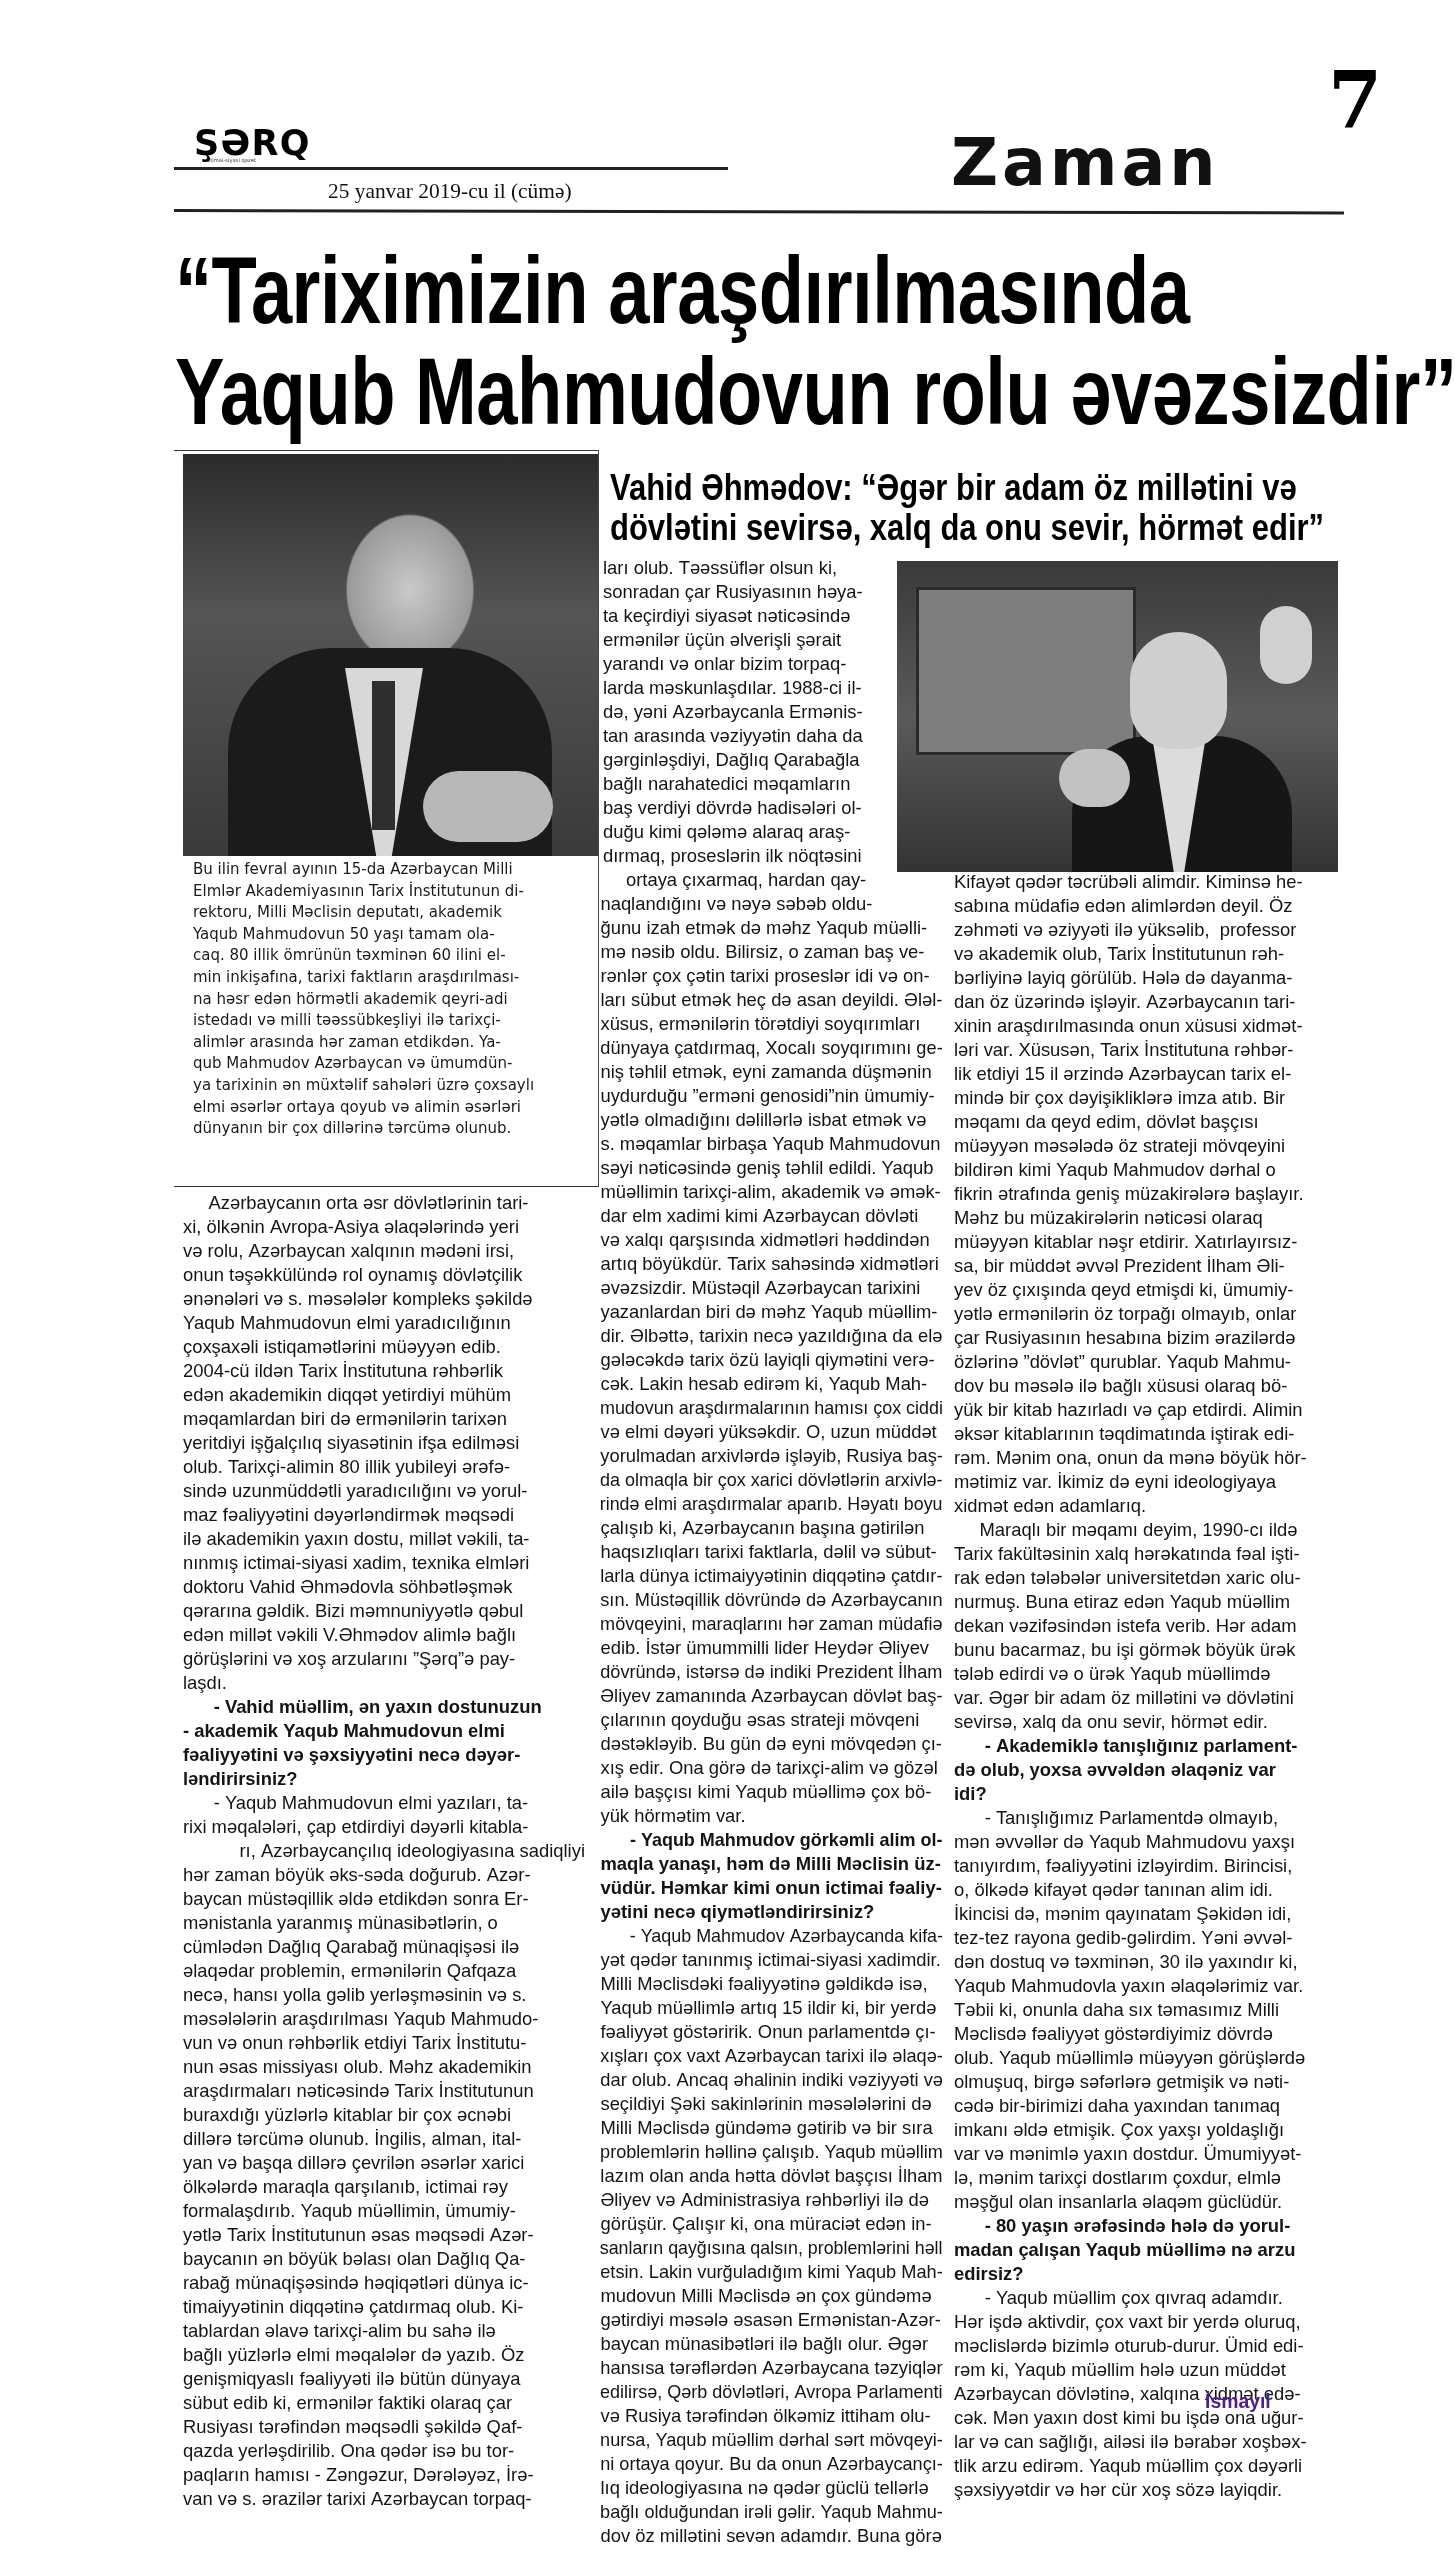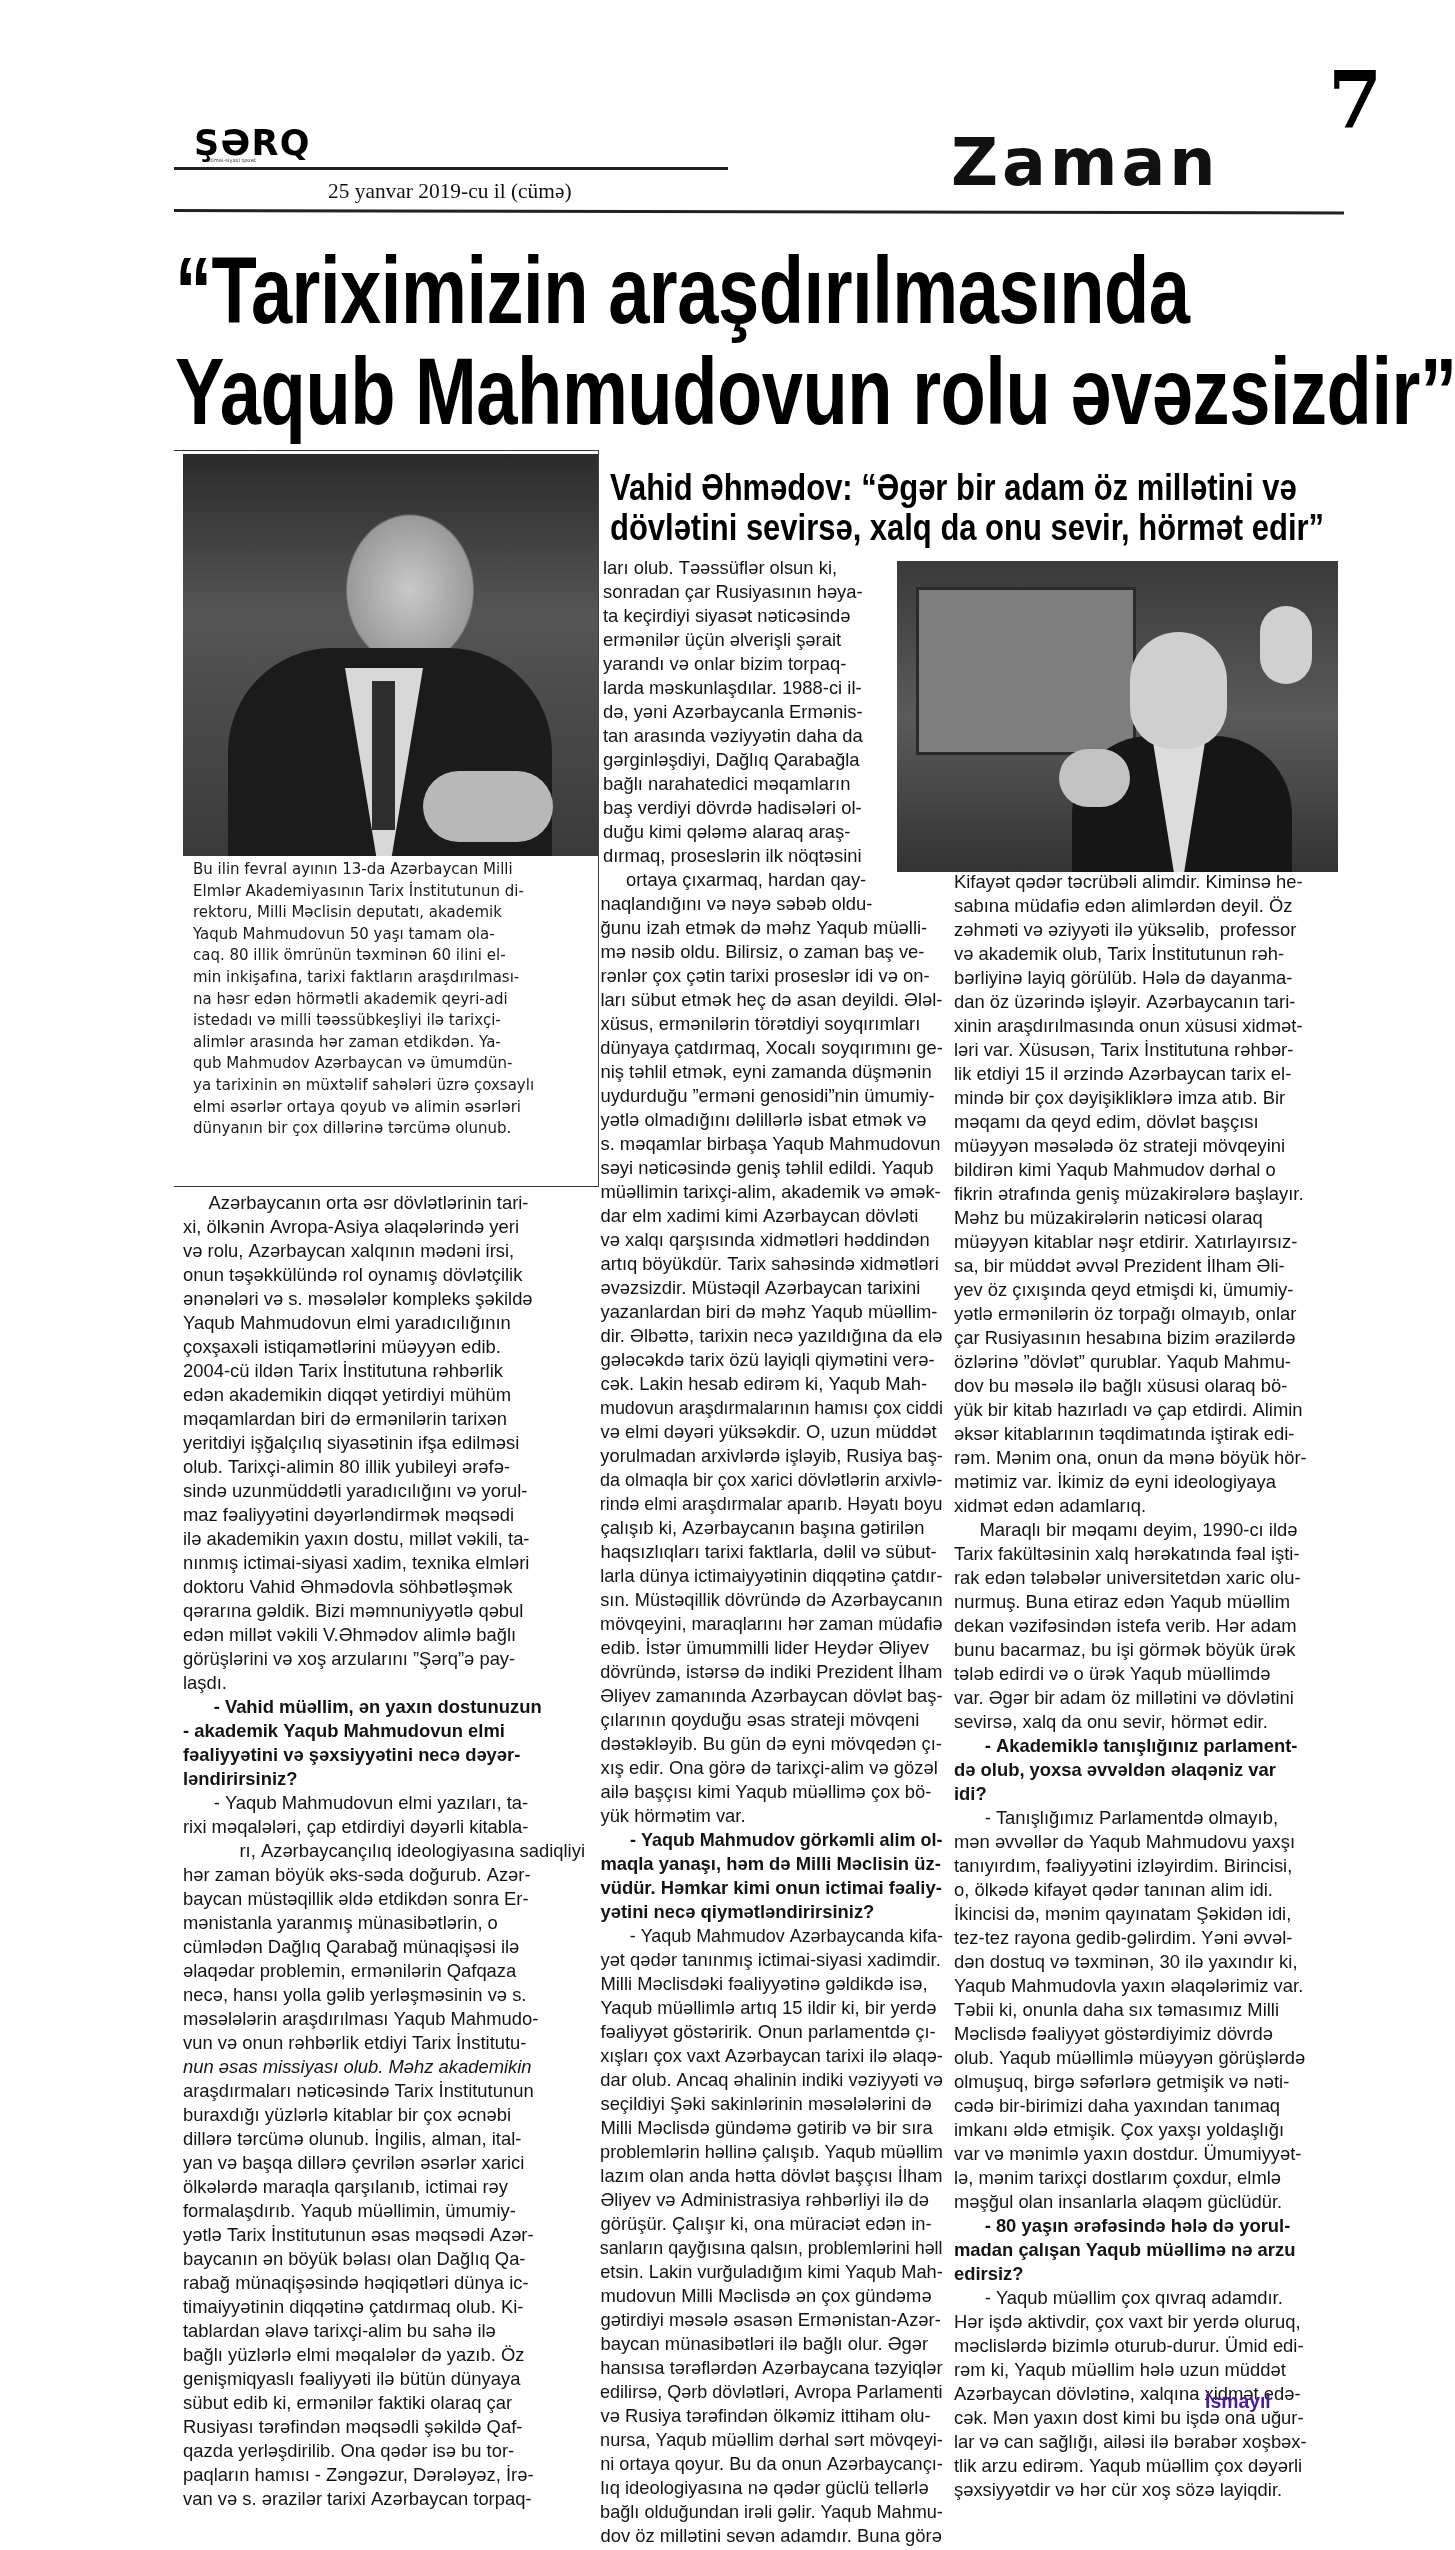--- a/index.html
+++ b/index.html
@@ -61,21 +61,21 @@
 </div>
 
 <div class="abs frame"></div>
 <div class="abs photo photo-left">
   <div class="suit"></div>
   <div class="shirt"></div>
   <div class="tie"></div>
   <div class="hands"></div>
 </div>
 <div class="abs caption">
-  <div>Bu ilin fevral ayının 13-da Azərbaycan Milli</div>
+  <div>Bu ilin fevral ayının 15-da Azərbaycan Milli</div>
   <div>Elmlər Akademiyasının Tarix İnstitutunun di-</div>
   <div>rektoru, Milli Məclisin deputatı, akademik</div>
   <div>Yaqub Mahmudovun 50 yaşı tamam ola-</div>
   <div>caq. 80 illik ömrünün təxminən 60 ilini el-</div>
   <div>min inkişafına, tarixi faktların araşdırılması-</div>
   <div>na həsr edən hörmətli akademik qeyri-adi</div>
   <div>istedadı və milli təəssübkeşliyi ilə tarixçi-</div>
   <div>alimlər arasında hər zaman etdikdən. Ya-</div>
   <div>qub Mahmudov Azərbaycan və ümumdün-</div>
   <div>ya tarixinin ən müxtəlif sahələri üzrə çoxsaylı</div>
@@ -127,21 +127,21 @@
     <p style="display: block;">rixi&nbsp;məqalələri,&nbsp;çap&nbsp;etdirdiyi&nbsp;dəyərli&nbsp;kitabla-</p>
     <p style="display: block; text-align: right;">rı,&nbsp;Azərbaycançılıq&nbsp;ideologiyasına&nbsp;sadiqliyi</p>
     <p style="display: block;">hər&nbsp;zaman&nbsp;böyük&nbsp;əks-səda&nbsp;doğurub.&nbsp;Azər-</p>
     <p style="display: block;">baycan&nbsp;müstəqillik&nbsp;əldə&nbsp;etdikdən&nbsp;sonra&nbsp;Er-</p>
     <p style="display: block;">mənistanla&nbsp;yaranmış&nbsp;münasibətlərin,&nbsp;o</p>
     <p style="display: block;">cümlədən&nbsp;Dağlıq&nbsp;Qarabağ&nbsp;münaqişəsi&nbsp;ilə</p>
     <p style="display: block;">əlaqədar&nbsp;problemin,&nbsp;ermənilərin&nbsp;Qafqaza</p>
     <p style="display: block;">necə,&nbsp;hansı&nbsp;yolla&nbsp;gəlib&nbsp;yerləşməsinin&nbsp;və&nbsp;s.</p>
     <p style="display: block;">məsələlərin&nbsp;araşdırılması&nbsp;Yaqub&nbsp;Mahmudo-</p>
     <p style="display: block;">vun&nbsp;və&nbsp;onun&nbsp;rəhbərlik&nbsp;etdiyi&nbsp;Tarix&nbsp;İnstitutu-</p>
-    <p style="display: block; font-style: italic;">nun&nbsp;əsas&nbsp;missiyası&nbsp;olub.&nbsp;Məhz&nbsp;akademikin</p>
+    <p style="display: block;">nun&nbsp;əsas&nbsp;missiyası&nbsp;olub.&nbsp;Məhz&nbsp;akademikin</p>
     <p style="display: block;">araşdırmaları&nbsp;nəticəsində&nbsp;Tarix&nbsp;İnstitutunun</p>
     <p style="display: block;">buraxdığı&nbsp;yüzlərlə&nbsp;kitablar&nbsp;bir&nbsp;çox&nbsp;əcnəbi</p>
     <p style="display: block;">dillərə&nbsp;tərcümə&nbsp;olunub.&nbsp;İngilis,&nbsp;alman,&nbsp;ital-</p>
     <p style="display: block;">yan&nbsp;və&nbsp;başqa&nbsp;dillərə&nbsp;çevrilən&nbsp;əsərlər&nbsp;xarici</p>
     <p style="display: block;">ölkələrdə&nbsp;maraqla&nbsp;qarşılanıb,&nbsp;ictimai&nbsp;rəy</p>
     <p style="display: block;">formalaşdırıb.&nbsp;Yaqub&nbsp;müəllimin,&nbsp;ümumiy-</p>
     <p style="display: block;">yətlə&nbsp;Tarix&nbsp;İnstitutunun&nbsp;əsas&nbsp;məqsədi&nbsp;Azər-</p>
     <p style="display: block;">baycanın&nbsp;ən&nbsp;böyük&nbsp;bəlası&nbsp;olan&nbsp;Dağlıq&nbsp;Qa-</p>
     <p style="display: block;">rabağ&nbsp;münaqişəsində&nbsp;həqiqətləri&nbsp;dünya&nbsp;ic-</p>
     <p style="display: block;">timaiyyətinin&nbsp;diqqətinə&nbsp;çatdırmaq&nbsp;olub.&nbsp;Ki-</p>

